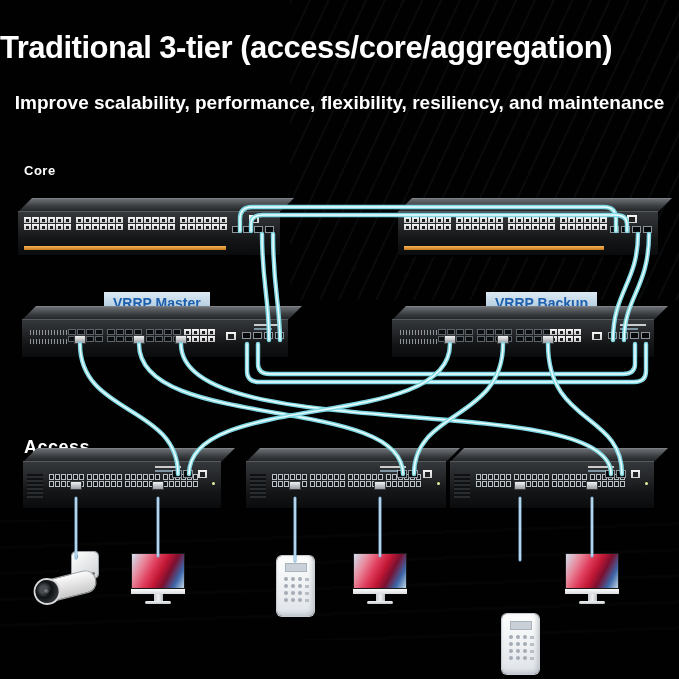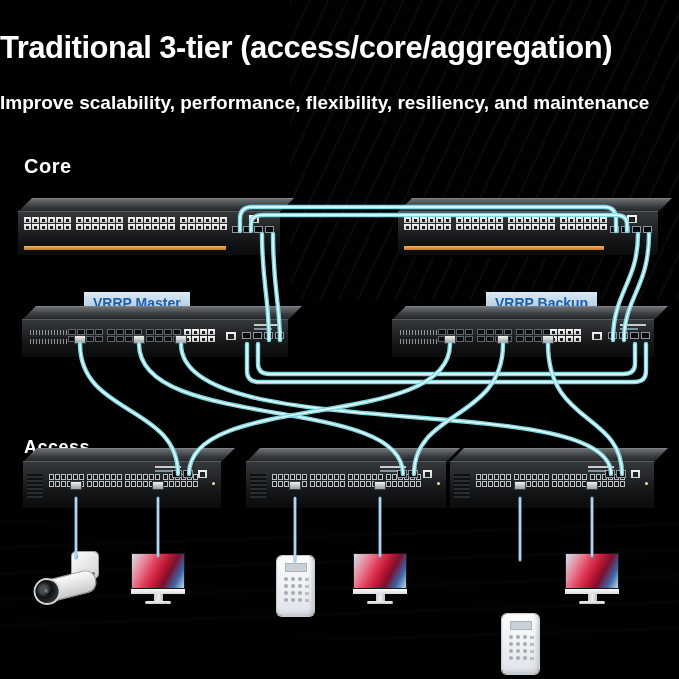--- a/index.html
+++ b/index.html
@@ -6,28 +6,28 @@
   .canvas{position:relative;width:679px;height:679px;background:#010101;overflow:hidden;
           font-family:"Liberation Sans",sans-serif;color:#fff;}
   
   .streaks{position:absolute;left:290px;top:0;width:389px;height:300px;opacity:.55;
            background:repeating-linear-gradient(115deg,rgba(125,170,195,.10) 0 2px,transparent 2px 17px);}
   .streaks2{position:absolute;left:0;top:520px;width:679px;height:120px;opacity:.5;
            background:repeating-linear-gradient(178deg,rgba(90,100,110,.07) 0 3px,transparent 3px 26px);}
   
   .title{position:absolute;top:30px;left:0;width:100%;text-align:left;font-size:31px;
          font-weight:700;letter-spacing:-.5px;}
-  .subtitle{position:absolute;top:92px;left:0;width:100%;text-align:left;font-size:19px;font-weight:700;}
+  .subtitle{position:absolute;top:92px;left:0;width:100%;text-align:center;font-size:19px;font-weight:700;}
   .tier-label{position:absolute;font-weight:700;letter-spacing:.5px;}
-  .tier-core{top:155px;left:24px;font-size:20px;}
+  .tier-core{top:163px;left:24px;font-size:13px;}
   .tier-agg{top:268px;left:24px;font-size:17px;}
   .tier-acc{top:437px;left:24px;font-size:18px;}
   .badge{position:absolute;top:292px;height:21px;padding:0 9px;display:flex;align-items:center;
          background:linear-gradient(#dce9f3,#a6c4da);color:#1d5fad;font-size:14px;font-weight:700;}
-  .badge.master{left:84px;}
+  .badge.master{left:104px;}
   .badge.backup{left:486px;}
   
   .switch{position:absolute;}
   .sw-top{position:absolute;top:0;left:0;right:0;height:13px;transform:skewX(-45deg);
           transform-origin:bottom left;background:linear-gradient(#6b6f73,#3a3d40 55%,#1f2123);
           border-top:1px solid #7d8185;}
   .sw-face{position:absolute;left:0;right:0;top:13px;bottom:0;
            background:linear-gradient(#35383b,#141517 65%,#0a0b0c);
            border-top:1px solid #565a5e;box-shadow:0 2px 0 rgba(0,0,0,.8);}
   .core-sw{width:262px;height:57px;}

